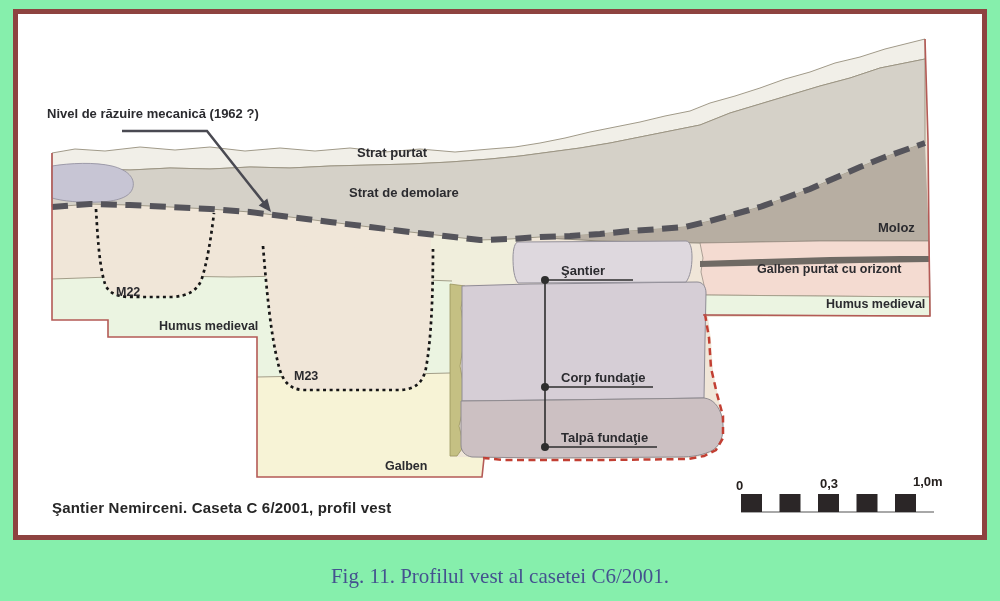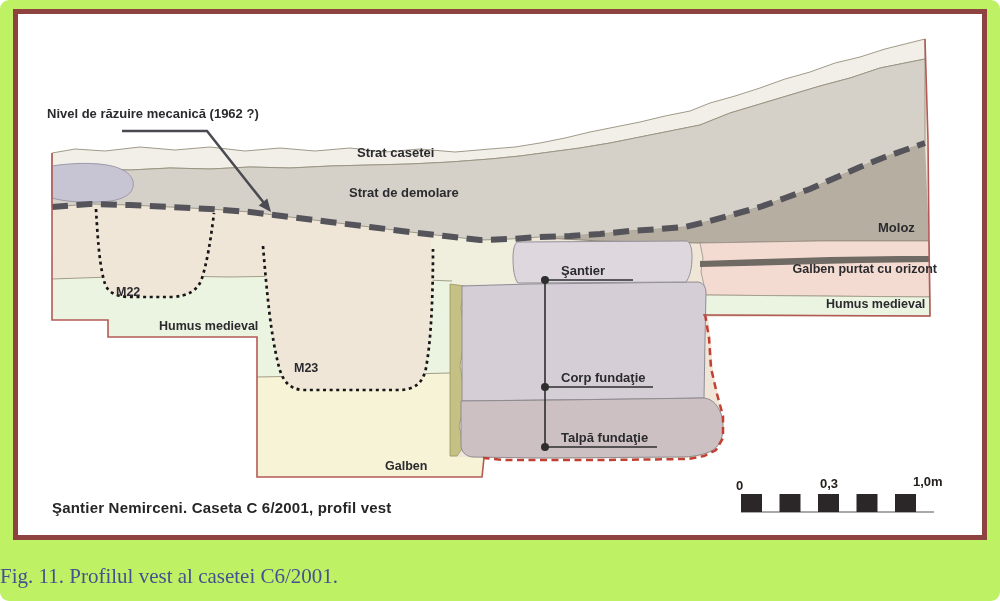--- a/index.html
+++ b/index.html
@@ -1,28 +1,28 @@
 <!DOCTYPE html>
 <html><head>
 <meta charset="utf-8">
 <style>
   html,body{margin:0;padding:0;background:#ffffff;}
-  #page{position:relative;width:1000px;height:601px;background:#bef264;overflow:hidden;
-        font-family:"Liberation Sans",sans-serif;border-radius:9px;}
+  #page{position:relative;width:1000px;height:601px;background:#86efac;overflow:hidden;
+        font-family:"Liberation Sans",sans-serif;}
   #frame{position:absolute;left:13px;top:9px;width:974px;height:531px;
          border:5px solid #8e4340;box-sizing:border-box;background:#ffffff;}
   #profile-svg{position:absolute;left:0;top:0;width:1000px;height:601px;}
   .lbl{position:absolute;font-weight:bold;color:#2b2b2f;white-space:nowrap;
        font-size:12.5px;line-height:1.1;z-index:5;}
   .lbl-13{font-size:13px;}
-  .galben-wrap{position:absolute;left:757px;top:263px;width:180px;text-align:right;z-index:5;}
+  .galben-wrap{position:absolute;left:757px;top:263px;width:180px;text-align:left;z-index:5;}
   .galben-wrap div{font-weight:bold;color:#2b2b2f;font-size:12.5px;line-height:13.5px;}
   #title-lbl{position:absolute;left:52px;top:499px;font-weight:bold;color:#262626;
              font-size:15px;letter-spacing:.2px;z-index:5;}
-  #caption{position:absolute;left:0;top:564px;width:1000px;
+  #caption{position:absolute;left:0;top:564px;width:1000px;text-align:center;
            font-family:"Liberation Serif",serif;font-size:21px;color:#44528f;z-index:5;}
   .scale-lbl{position:absolute;font-weight:bold;color:#26211f;font-size:13px;z-index:5;}
 </style>
 </head>
 <body>
 
 <div id="page">
 
   <div id="frame"></div>
 
@@ -89,32 +89,32 @@
       <line x1="741" y1="512" x2="934" y2="512" stroke="#8b8b8b" stroke-width="1.3"></line>
       <rect x="741" y="494" width="21" height="18" fill="#2b2627"></rect>
       <rect x="779.5" y="494" width="21" height="18" fill="#2b2627"></rect>
       <rect x="818" y="494" width="21" height="18" fill="#2b2627"></rect>
       <rect x="856.5" y="494" width="21" height="18" fill="#2b2627"></rect>
       <rect x="895" y="494" width="21" height="18" fill="#2b2627"></rect>
     </g>
   </svg>
 
   <div class="lbl lbl-13" style="left:47px;top:107px">Nivel de răzuire mecanică (1962 ?)</div>
-  <div class="lbl lbl-13" style="left:357px;top:146px">Strat casetei</div>
+  <div class="lbl lbl-13" style="left:357px;top:146px">Strat purtat</div>
   <div class="lbl lbl-13" style="left:349px;top:186px">Strat de demolare</div>
   <div class="lbl lbl-13" style="left:878px;top:221px">Moloz</div>
 
   <div class="galben-wrap">
     <div>Galben purtat cu orizont</div>
   </div>
 
   <div class="lbl" style="left:826px;top:298px">Humus medieval</div>
   <div class="lbl" style="left:159px;top:320px">Humus medieval</div>
   <div class="lbl" style="left:116px;top:286px">M22</div>
-  <div class="lbl" style="left:294px;top:362px">M23</div>
+  <div class="lbl" style="left:294px;top:370px">M23</div>
   <div class="lbl" style="left:385px;top:460px">Galben</div>
 
   <div class="lbl lbl-13" style="left:561px;top:264px">Şantier</div>
   <div class="lbl lbl-13" style="left:561px;top:371px">Corp fundaţie</div>
   <div class="lbl lbl-13" style="left:561px;top:431px">Talpă fundaţie</div>
 
   <div id="title-lbl">Şantier Nemirceni. Caseta C 6/2001,  profil vest</div>
 
   <div class="scale-lbl" style="left:736px;top:478px">0</div>
   <div class="scale-lbl" style="left:820px;top:476px">0,3</div>

